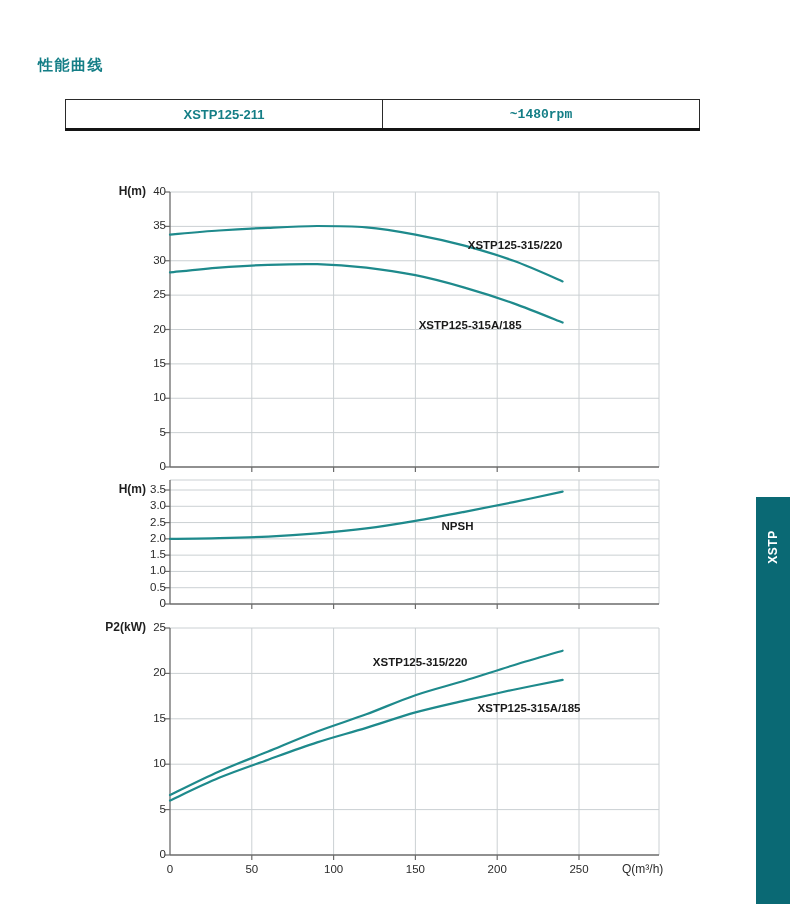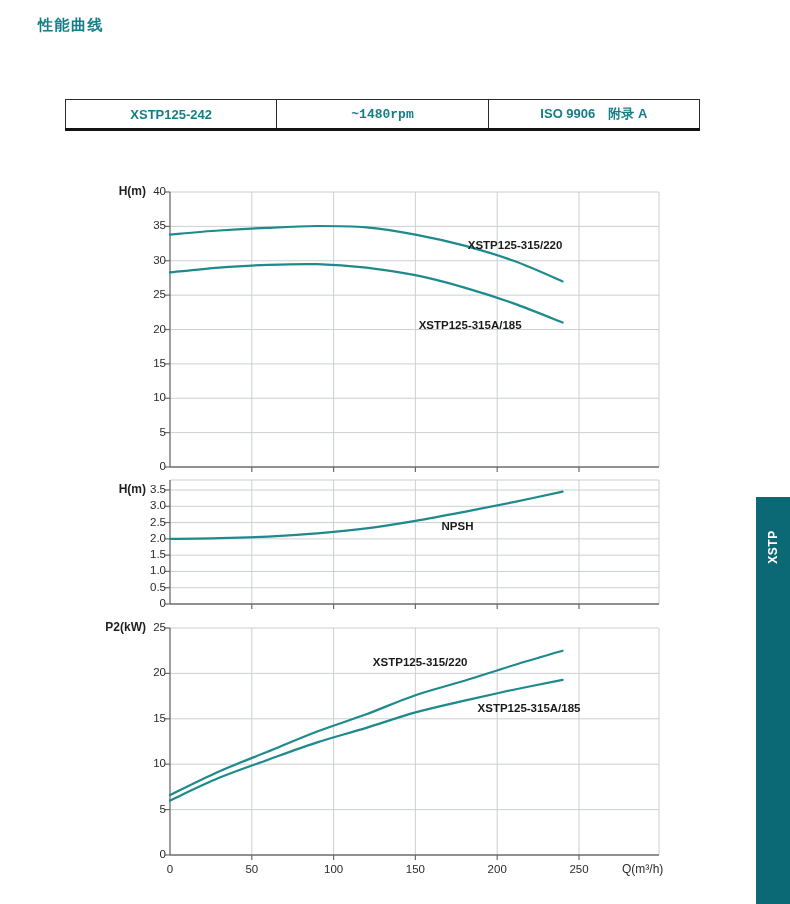--- a/index.html
+++ b/index.html
@@ -33,26 +33,25 @@
     display:flex;align-items:center;justify-content:center;
   }
   .side-tab-label{
     transform:rotate(-90deg);white-space:nowrap;
     color:#ffffff;font-size:12px;font-weight:bold;letter-spacing:0.5px;
   }
 </style>
 </head>
 <body>
 
-<h1 class="page-title" style="color: rgb(20, 126, 134);">性能曲线</h1>
+<h1 class="page-title" style="color: rgb(20, 126, 134); margin-top: 40px;">性能曲线</h1>
 
 <div class="spec-table">
-  <div class="spec-cell" style="color: rgb(20, 126, 134);">XSTP125-242</div>
+  <div class="spec-cell" style="color: rgb(20, 126, 134);">XSTP125-211</div>
   <div class="spec-cell" style="color: rgb(20, 126, 134); font-family: Liberation Mono, monospace;">~1480rpm</div>
-  <div class="spec-cell" style="color: rgb(20, 126, 134);">ISO 9906　附录 A</div>
 </div>
 
 <svg class="charts-svg" width="790" height="904" viewBox="0 0 790 904" xmlns="http://www.w3.org/2000/svg">
     <g>
       <line x1="170" y1="432.625" x2="659" y2="432.625" stroke="#cbd0d3" stroke-width="1"></line>
       <line x1="170" y1="398.25" x2="659" y2="398.25" stroke="#cbd0d3" stroke-width="1"></line>
       <line x1="170" y1="363.875" x2="659" y2="363.875" stroke="#cbd0d3" stroke-width="1"></line>
       <line x1="170" y1="329.5" x2="659" y2="329.5" stroke="#cbd0d3" stroke-width="1"></line>
       <line x1="170" y1="295.125" x2="659" y2="295.125" stroke="#cbd0d3" stroke-width="1"></line>
       <line x1="170" y1="260.75" x2="659" y2="260.75" stroke="#cbd0d3" stroke-width="1"></line>

